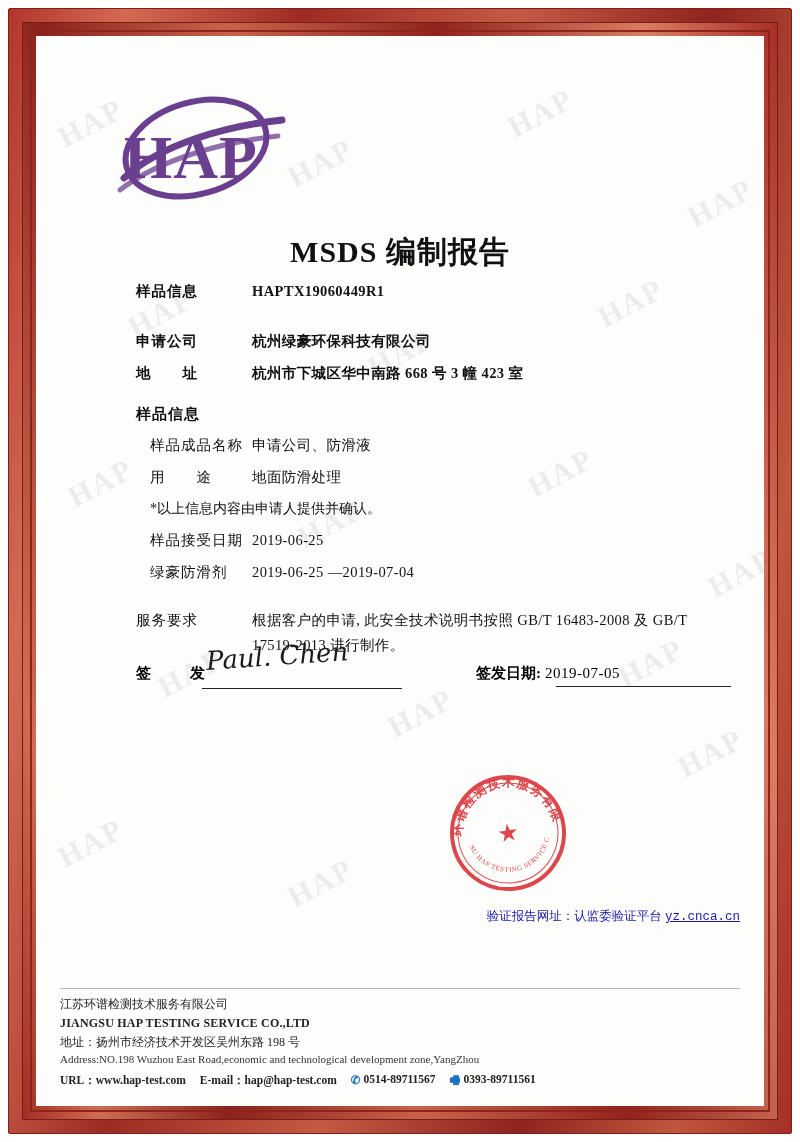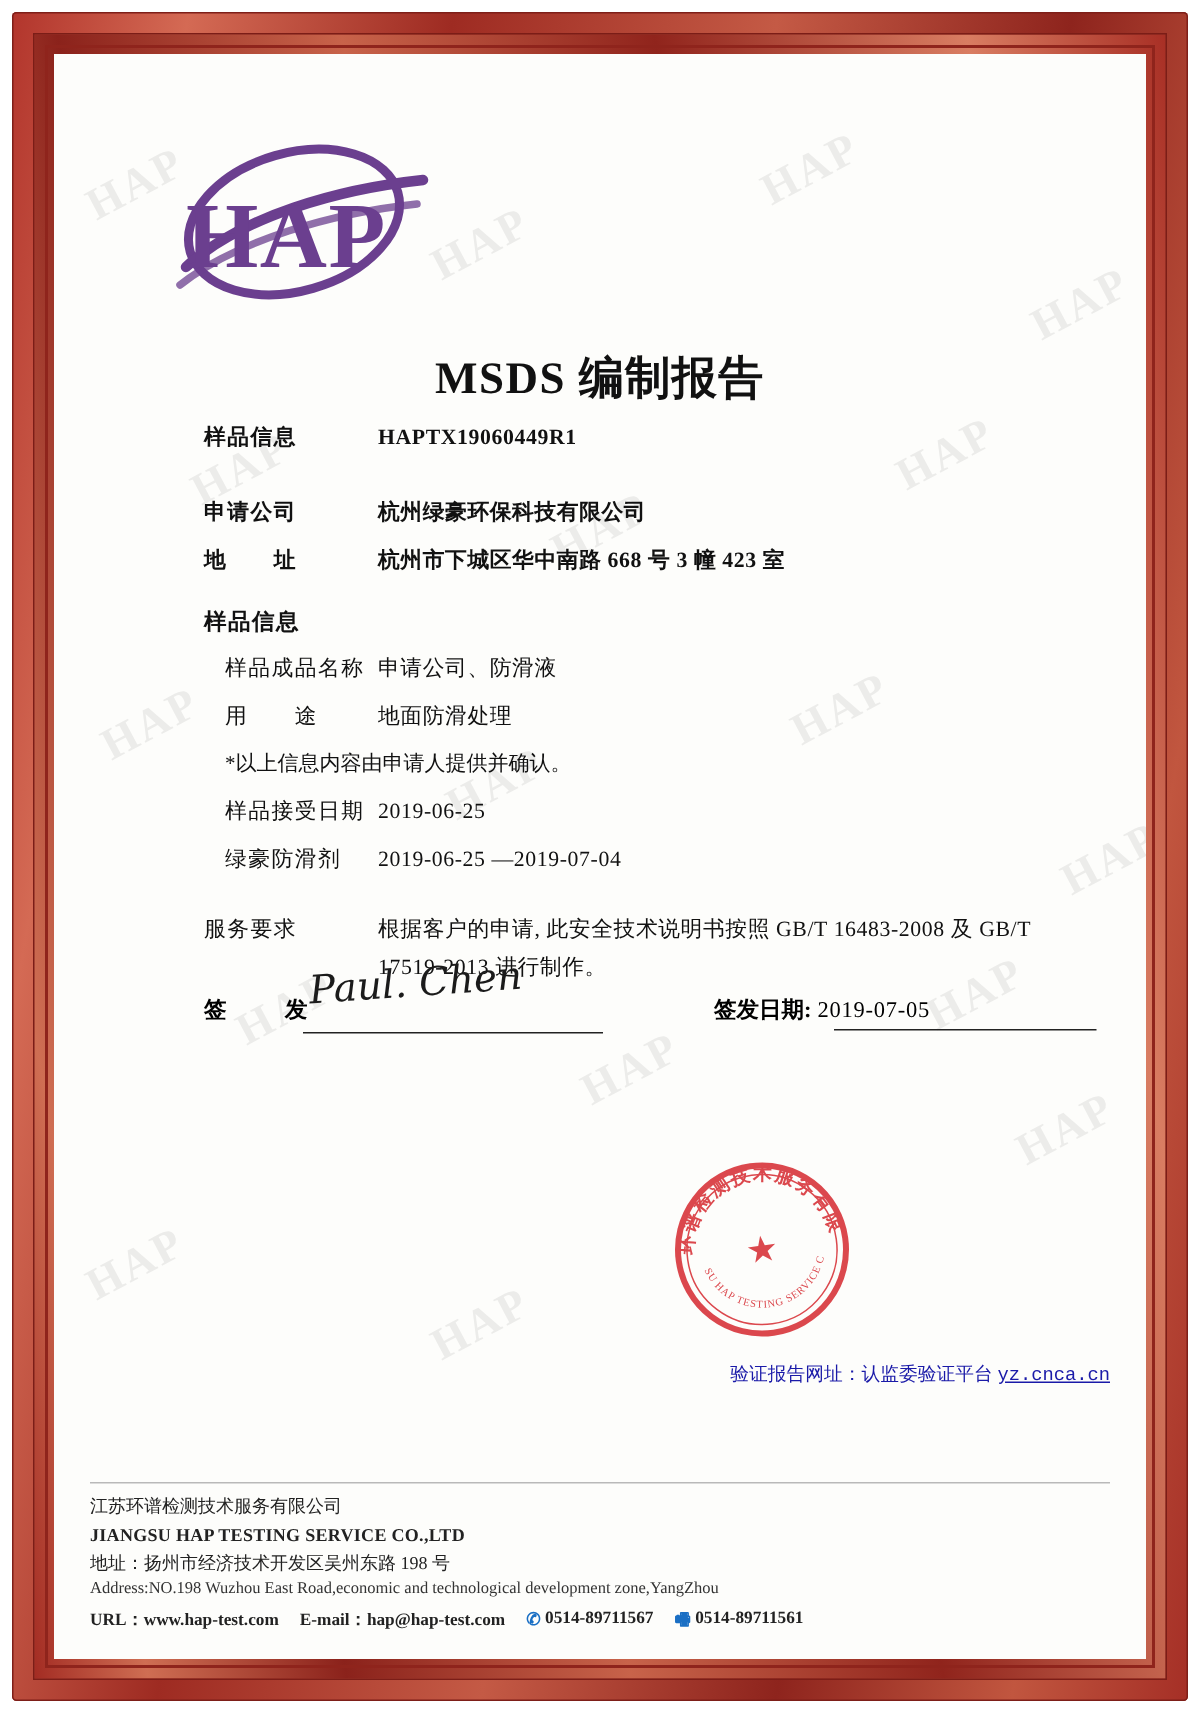--- a/index.html
+++ b/index.html
@@ -383,19 +383,19 @@
         <span class="item">
           <span class="label">URL：</span><span>www.hap-test.com</span>
         </span>
         <span class="item">
           <span class="label">E-mail：</span><span>hap@hap-test.com</span>
         </span>
         <span class="item">
           <span class="ico ico-phone">✆</span><span>0514-89711567</span>
         </span>
         <span class="item">
-          <span class="ico ico-fax">🖷</span><span>0514-89711561</span>
+          <span class="ico ico-fax">🖷</span><span>0393-89711561</span>
         </span>
       </div>
     </div>
 
   </div>
 </div>
 
 </body></html>

